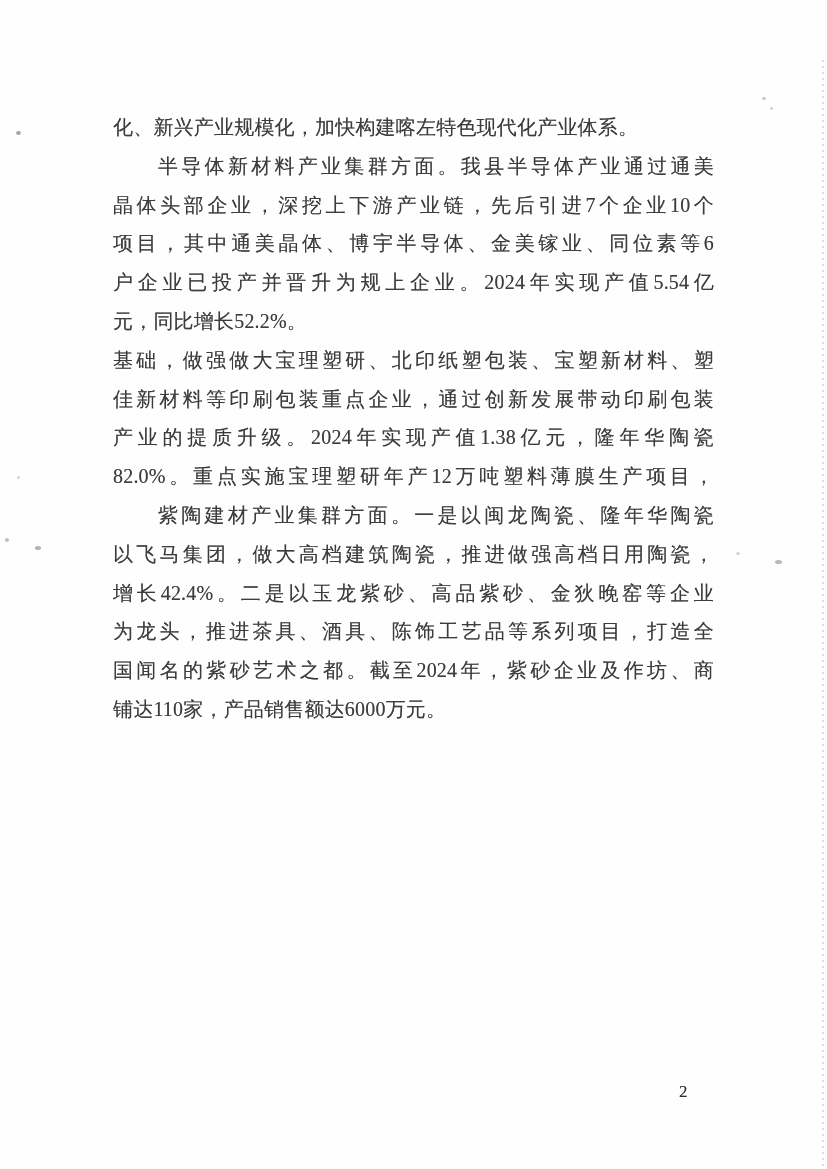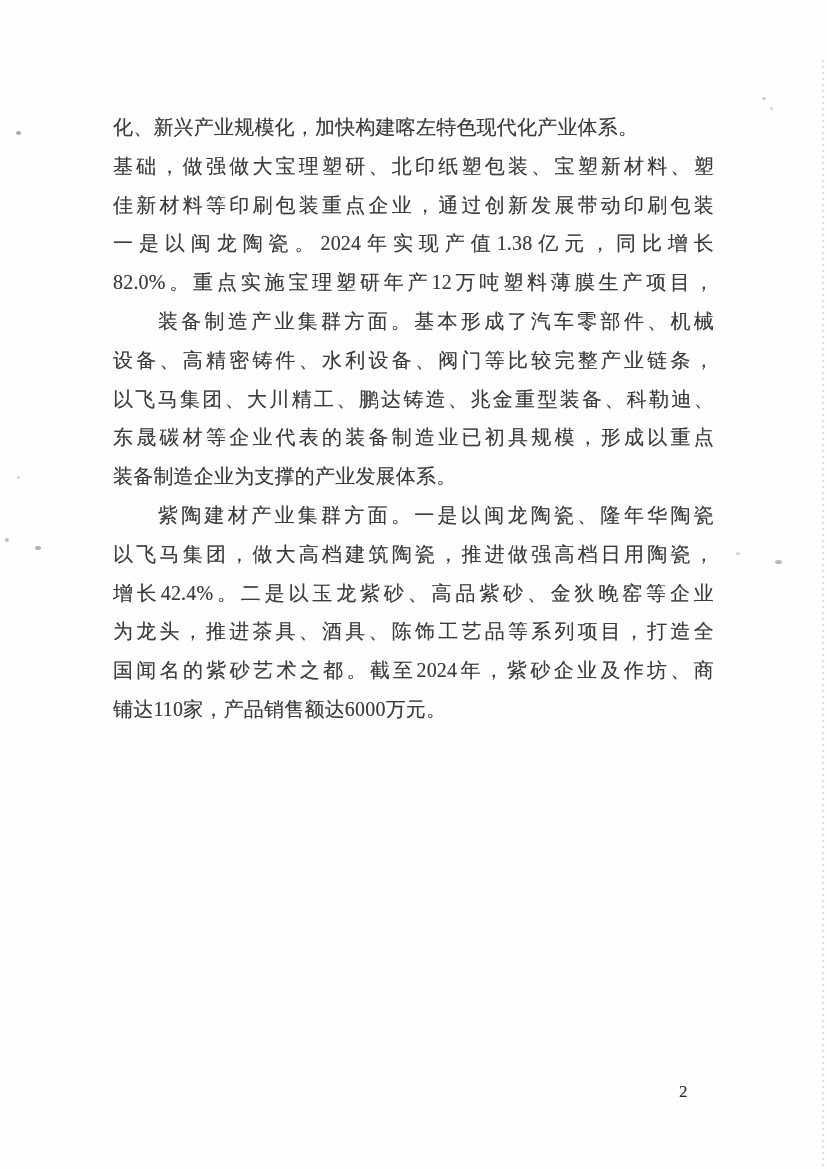--- a/index.html
+++ b/index.html
@@ -81,35 +81,35 @@
 <body>
 
 <div class="page">
 
   <div class="text-block">
 
     <p class="para">
       <span class="line end">化、新兴产业规模化，加快构建喀左特色现代化产业体系。</span>
     </p>
 
+    <p class="para">
+      <span class="line indent">半导体新材料产业集群方面。我县半导体产业通过通美</span>
+      <span class="line">晶体头部企业，深挖上下游产业链，先后引进7个企业10个</span>
+      <span class="line">项目，其中通美晶体、博宇半导体、金美镓业、同位素等6</span>
+      <span class="line">户企业已投产并晋升为规上企业。2024年实现产值5.54亿</span>
+      <span class="line end">元，同比增长52.2%。</span>
+    </p>
 
     <p class="para">
       <span class="line">基础，做强做大宝理塑研、北印纸塑包装、宝塑新材料、塑</span>
       <span class="line">佳新材料等印刷包装重点企业，通过创新发展带动印刷包装</span>
-      <span class="line">一是以闽龙陶瓷。2024年实现产值1.38亿元，同比增长</span>
+      <span class="line">产业的提质升级。2024年实现产值1.38亿元，隆年华陶瓷</span>
       <span class="line">82.0%。重点实施宝理塑研年产12万吨塑料薄膜生产项目，</span>
     </p>
 
-    <p class="para">
-      <span class="line indent">装备制造产业集群方面。基本形成了汽车零部件、机械</span>
-      <span class="line">设备、高精密铸件、水利设备、阀门等比较完整产业链条，</span>
-      <span class="line">以飞马集团、大川精工、鹏达铸造、兆金重型装备、科勒迪、</span>
-      <span class="line">东晟碳材等企业代表的装备制造业已初具规模，形成以重点</span>
-      <span class="line end">装备制造企业为支撑的产业发展体系。</span>
-    </p>
 
     <p class="para">
       <span class="line indent">紫陶建材产业集群方面。一是以闽龙陶瓷、隆年华陶瓷</span>
       <span class="line">以飞马集团，做大高档建筑陶瓷，推进做强高档日用陶瓷，</span>
       <span class="line">增长42.4%。二是以玉龙紫砂、高品紫砂、金狄晚窑等企业</span>
       <span class="line">为龙头，推进茶具、酒具、陈饰工艺品等系列项目，打造全</span>
       <span class="line">国闻名的紫砂艺术之都。截至2024年，紫砂企业及作坊、商</span>
       <span class="line end">铺达110家，产品销售额达6000万元。</span>
     </p>
 

